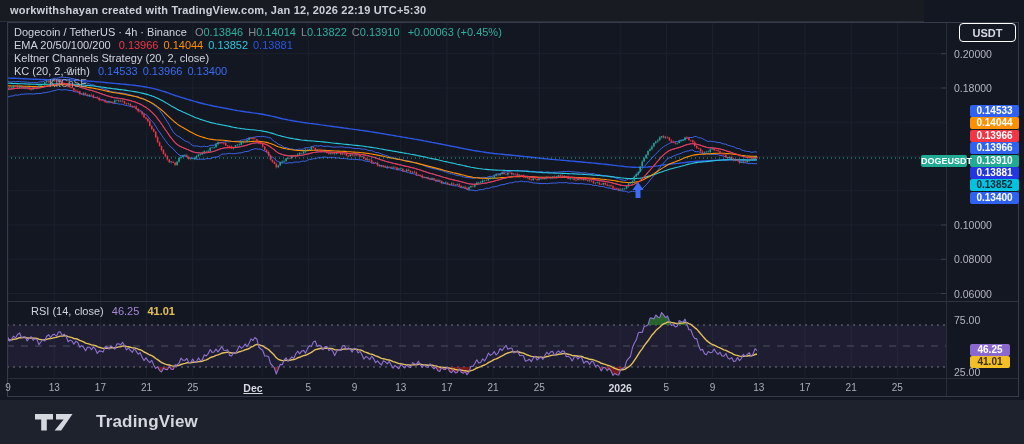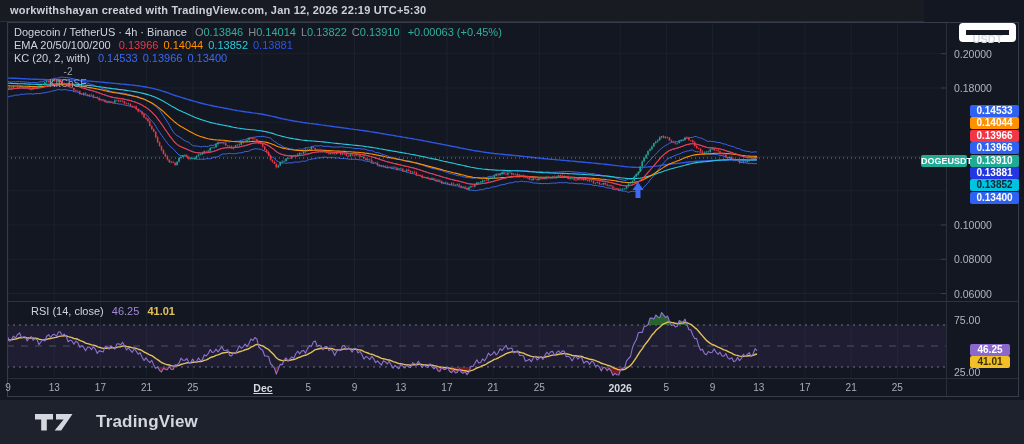--- a/index.html
+++ b/index.html
@@ -15,21 +15,21 @@
   .legend .dim{color:#868b94;}
   .lv{margin-left:5px;font-weight:400;}
   .rsi-legend{position:absolute;left:31px;top:305px;font-size:11px;color:#d1d4dc;white-space:nowrap;}
   .axis-label{position:absolute;width:72px;text-align:left;padding-left:6px;font-size:10.5px;color:#b2b5be;}
   .badge{position:absolute;left:970px;width:49px;height:12px;border-radius:2px;font-size:10px;font-weight:700;
          text-align:center;line-height:12.5px;letter-spacing:0;}
   .badge-tag{position:absolute;width:46px;height:12px;border-radius:2px;font-size:9px;font-weight:700;text-align:center;line-height:13px;color:#fff;}
   .tick-x{position:absolute;top:382px;transform:translateX(-50%);font-size:10px;color:#a8adb8;}
   .tick-x.bold{font-size:10.5px;font-weight:700;color:#d6d9e0;}
   .marker{position:absolute;width:80px;margin-left:-40px;text-align:center;font-size:10px;line-height:11.5px;color:#9b9fa8;}
-  .usdt-btn{position:absolute;left:959px;top:23px;width:57px;height:19px;border:7px solid #ffffff;border-radius:4px;
+  .usdt-btn{position:absolute;left:959px;top:23px;width:57px;height:19px;border:1px solid #ffffff;border-radius:4px;
             background:#141823;color:#d8dbe3;font-size:11px;font-weight:700;text-align:center;line-height:19px;box-sizing:border-box;cursor:pointer;}
   .bottombar{position:absolute;left:0;top:400px;width:1024px;height:44px;background:#1e222d;}
   .brand{position:absolute;left:96px;top:412px;font-size:17px;font-weight:700;color:#d4d7dd;letter-spacing:.2px;}
   .axis-hit{position:absolute;}
 </style>
 </head>
 <body>
 
 <div class="root">
 
@@ -114,20 +114,23 @@
     <div class="row">
       <span class="t">Dogecoin / TetherUS · 4h · Binance</span>
       <span id="ohlc-values"><span class="lv"><span class="dim">O</span><span style="color: rgb(47, 174, 158);">0.13846</span></span><span class="lv"><span class="dim">H</span><span style="color: rgb(47, 174, 158);">0.14014</span></span><span class="lv"><span class="dim">L</span><span style="color: rgb(47, 174, 158);">0.13822</span></span><span class="lv"><span class="dim">C</span><span style="color: rgb(47, 174, 158);">0.13910</span></span></span>
       <span class="lv" id="chg-value" style="color: rgb(47, 174, 158);">+0.00063 (+0.45%)</span>
     </div>
     <div class="row">
       <span class="t">EMA 20/50/100/200</span>
       <span id="ema-values"><span class="lv" style="color: rgb(242, 54, 69);">0.13966</span><span class="lv" style="color: rgb(255, 145, 0);">0.14044</span><span class="lv" style="color: rgb(43, 201, 221);">0.13852</span><span class="lv" style="color: rgb(44, 85, 224);">0.13881</span></span>
     </div>
     <div class="row">
+      <span class="t">Keltner Channels Strategy (20, 2, close)</span>
+    </div>
+    <div class="row">
       <span class="t">KC (20, 2, with)</span>
       <span id="kc-values"><span class="lv" style="color: rgb(58, 106, 240);">0.14533</span><span class="lv" style="color: rgb(58, 106, 240);">0.13966</span><span class="lv" style="color: rgb(58, 106, 240);">0.13400</span></span>
     </div>
   </div>
 
   <div class="rsi-legend">
     <span class="t">RSI (14, close)</span>
     <span class="lv" id="rsi-val" style="color: rgb(164, 135, 216);">46.25</span>
     <span class="lv" id="rsi-ma-val" style="color: rgb(227, 192, 90); font-weight: 700;">41.01</span>
   </div>
@@ -166,21 +169,21 @@
     <div class="badge" style="top: 167px; background: rgb(35, 54, 226); color: rgb(255, 255, 255);">0.13881</div>
     <div class="badge" style="top: 179.4px; background: rgb(0, 195, 224); color: rgb(7, 38, 51);">0.13852</div>
     <div class="badge" style="top: 191.8px; background: rgb(47, 98, 240); color: rgb(255, 255, 255);">0.13400</div>
     <div class="badge" style="top: 344px; width: 40px; background: rgb(139, 104, 205); color: rgb(255, 255, 255);">46.25</div>
     <div class="badge" style="top: 356.4px; width: 40px; background: rgb(242, 191, 38); color: rgb(58, 47, 0);">41.01</div>
     <div class="tick-x" style="left: 8px;">9</div>
     <div class="tick-x" style="left: 54.2px;">13</div>
     <div class="tick-x" style="left: 100.4px;">17</div>
     <div class="tick-x" style="left: 146.6px;">21</div>
     <div class="tick-x" style="left: 192.8px;">25</div>
-    <div class="tick-x bold" style="left: 263px; text-decoration: underline;">Dec</div>
+    <div class="tick-x bold" style="left: 253px; text-decoration: underline;">Dec</div>
     <div class="tick-x" style="left: 308.3px;">5</div>
     <div class="tick-x" style="left: 354.5px;">9</div>
     <div class="tick-x" style="left: 400.7px;">13</div>
     <div class="tick-x" style="left: 446.9px;">17</div>
     <div class="tick-x" style="left: 493.1px;">21</div>
     <div class="tick-x" style="left: 539.3px;">25</div>
     <div class="tick-x bold" style="left: 620.15px;">2026</div>
     <div class="tick-x" style="left: 666.35px;">5</div>
     <div class="tick-x" style="left: 712.55px;">9</div>
     <div class="tick-x" style="left: 758.75px;">13</div>

